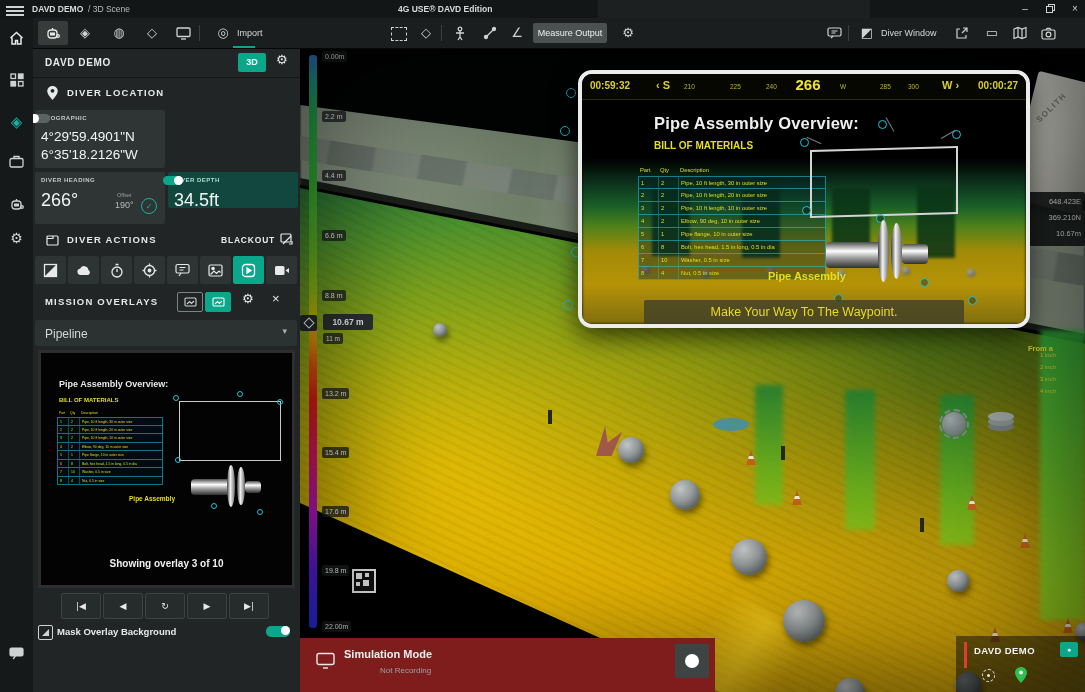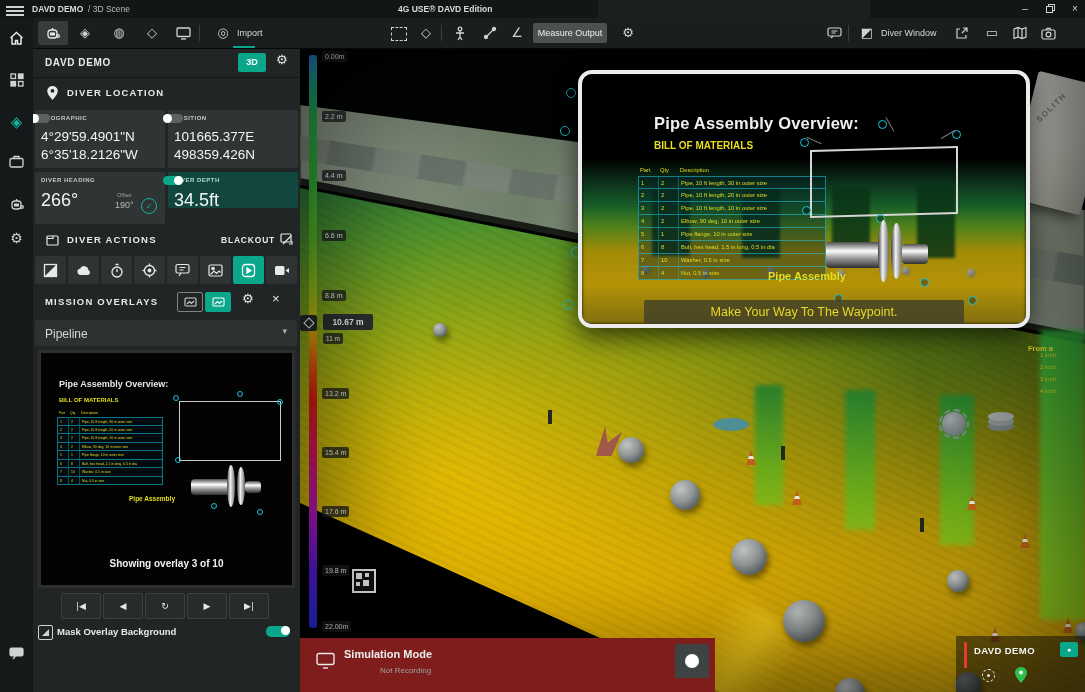--- a/index.html
+++ b/index.html
@@ -313,26 +313,20 @@
         </svg>
     </div>
     <span class="a sechdr" style="left:34px;top:39px;">DIVER LOCATION</span>
 
     <div class="a card" style="left:2px;top:62px;width:130px;height:58px;">
       <span class="a lbl" style="left:6px;top:5px;">GEOGRAPHIC</span>
       <div class="a tgl" style="right:5px;top:4px;"></div>
       <div class="a val" style="left:6px;top:18px;">4°29'59.4901"N</div>
       <div class="a val" style="left:6px;top:36px;">6°35'18.2126"W</div>
     </div>
-    <div class="a card" style="left:135px;top:62px;width:130px;height:58px;">
-      <span class="a lbl" style="left:6px;top:5px;">POSITION</span>
-      <div class="a tgl" style="right:5px;top:4px;"></div>
-      <div class="a val" style="left:6px;top:18px;">101665.377E</div>
-      <div class="a val" style="left:6px;top:36px;">498359.426N</div>
-    </div>
 
     <div class="a card" style="left:2px;top:124px;width:130px;height:52px;">
       <span class="a lbl" style="left:6px;top:5px;">DIVER HEADING</span>
       <span class="a" style="left:6px;top:18px;font-size:18px;color:#f3f5f4;">266°</span>
       <span class="a" style="left:82px;top:20px;font-size:5.5px;color:#9aa19e;">Offset</span>
       <span class="a" style="left:80px;top:28px;font-size:9px;color:#b7bdbb;">190°</span>
       <span class="a ic" style="left:106px;top:26px;width:14px;height:14px;border:1.3px solid #17b3a0;border-radius:50%;color:#17b3a0;font-size:8px;">✓</span>
     </div>
     <div class="a card" style="left:135px;top:124px;width:130px;height:36px;background:#11473f;">
       <span class="a lbl" style="left:6px;top:5px;color:#a9ded3;">DIVER DEPTH</span>
@@ -552,20 +546,25 @@
 
     <span class="ring" style="left:266px;top:40px;"></span>
     <span class="ring" style="left:260px;top:78px;"></span>
     <span class="ring" style="left:271px;top:199px;"></span>
     <span class="ring" style="left:263px;top:252px;"></span>
     <div class="m-chip a"></div>
 
     <div id="building" class="a">
         <span>SOLITH</span>
       </div>
+    <div id="coordpanel" class="a">
+      <div>648.423E</div>
+      <div>369.210N</div>
+      <div>10.67m</div>
+    </div>
     <span class="a note-txt" style="left:728px;top:296px;">From a</span>
     <span class="a note-line" style="left:740px;top:304px;">1 inch</span>
     <span class="a note-line" style="left:740px;top:316px;">2 inch</span>
     <span class="a note-line" style="left:740px;top:328px;">3 inch</span>
     <span class="a note-line" style="left:740px;top:340px;">4 inch</span>
 
     <div id="scalebar" class="a"></div>
     <div id="depth-ticks" class="a" style="left:0;top:0;width:90px;height:644px;pointer-events:none;">
         <span class="chip dtick" style="top: 3px;">0.00m</span>
         <span class="chip dtick" style="top: 63px;">2.2 m</span>
@@ -599,20 +598,35 @@
       <div class="pop-pillar" style="left:250px;top:114px;"></div>
       <div class="pop-pillar" style="left:335px;top:112px;"></div>
       <div class="pop-sph" style="left:60px;top:192px;"></div>
       <div class="pop-sph" style="left:120px;top:196px;"></div>
       <div class="pop-sph" style="left:185px;top:194px;"></div>
       <div class="pop-sph" style="left:255px;top:196px;"></div>
       <div class="pop-sph" style="left:320px;top:193px;"></div>
       <div class="pop-sph" style="left:385px;top:195px;"></div>
     </div>
 
+    <div id="hudbar" class="a">
+      <span class="a hud-timer" style="left:8px;">00:59:32</span>
+      <div id="compass" class="a" style="left:0;top:0;width:444px;height:25px;">
+          <span class="cC" style="left: 74px;">‹ S</span>
+          <span class="cT" style="left: 102px;">210</span>
+          <span class="cT" style="left: 148px;">225</span>
+          <span class="cT" style="left: 184px;">240</span>
+          <span class="cH" style="left: 226px;">266</span>
+          <span class="cT" style="left: 258px;">W</span>
+          <span class="cT" style="left: 298px;">285</span>
+          <span class="cT" style="left: 326px;">300</span>
+          <span class="cC" style="left: 360px;">W ›</span>
+        </div>
+      <span class="a hud-timer" style="right:8px;">00:00:27</span>
+    </div>
 
     <span class="a" id="pop-title">Pipe Assembly Overview:</span>
     <span class="a" id="pop-sub">BILL OF MATERIALS</span>
     <div class="a" id="bom-pop">
         <div class="bomrow bomhdr">
           <span>Part</span>
           <span>Qty</span>
           <span>Description</span>
         </div>
         <div class="bomrow">

